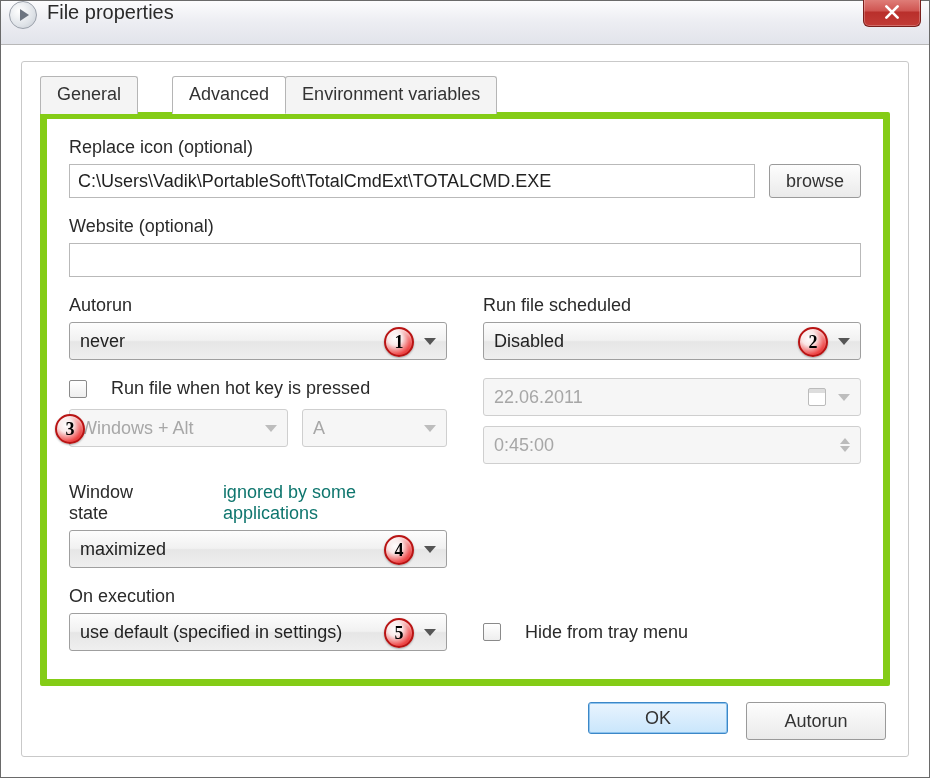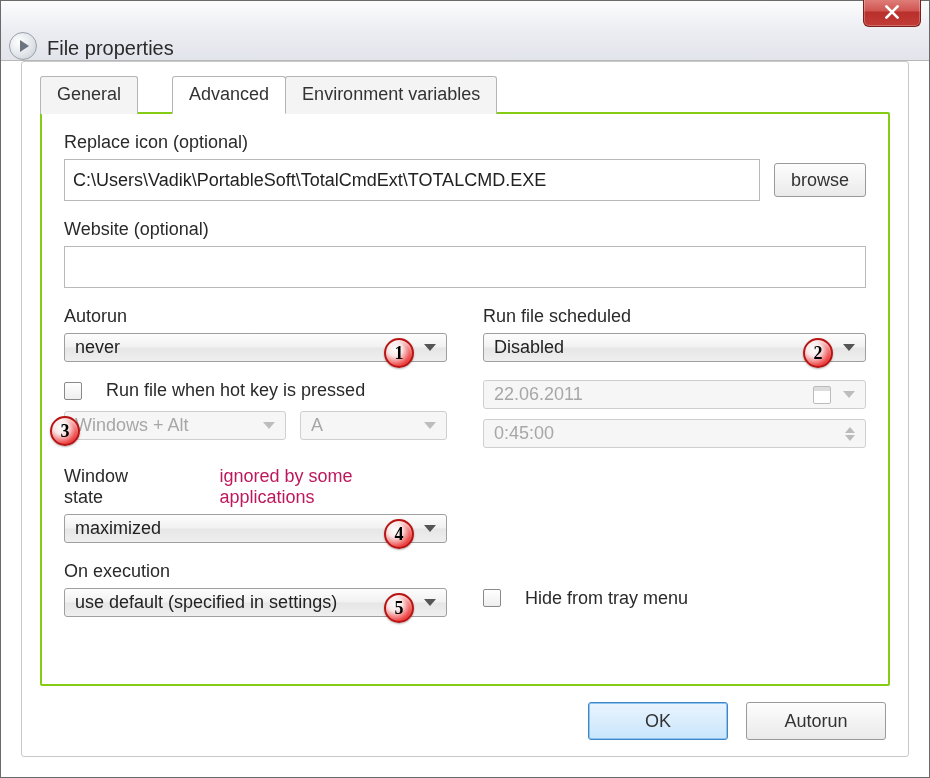--- a/index.html
+++ b/index.html
@@ -1,24 +1,24 @@
 <!DOCTYPE html>
 <html><head>
 <meta charset="utf-8">
 <style>
 * { box-sizing: border-box; font-family: "Segoe UI", Tahoma, sans-serif; }
 body { margin: 0; background: #fff; width: 930px; height: 778px; overflow: hidden; }
 
 .window { width: 930px; height: 778px; border: 1px solid #6a6a6a; background: #fff; position: relative; }
 
 .titlebar {
-  height: 60px;
+  height: 44px;
   background: linear-gradient(to bottom, #fcfcfd 0%, #ecedf2 50%, #e2e4eb 100%);
   border-bottom: 1px solid #b8b8b8;
-  display: flex; align-items: flex-end; padding: 0 8px;
+  display: flex; align-items: flex-start; padding: 0 8px;
   position: relative;
 }
 .titlebar .app-icon {
   width: 28px; height: 28px; border-radius: 50%;
   background: radial-gradient(circle at 35% 35%, #fff, #dfe3e8 60%, #c2c7cf);
   border: 1px solid #9aa0aa; display: flex; align-items: center; justify-content: center;
   margin-right: 10px;
 }
 .titlebar .app-icon::after { content:""; display:block; width:0;height:0;border-left:9px solid #6c7480;border-top:6px solid transparent;border-bottom:6px solid transparent; margin-left:3px;}
 .titlebar .title { font-size: 20px; color: #2a2a2a; }
@@ -37,44 +37,44 @@
 .tabs { position:absolute; top:14px; left:18px; display:flex; gap:0; z-index:2;}
 .tab {
   padding: 7px 16px 8px 16px; font-size:18px; color:#333;
   background:#f4f4f4; border:1px solid #b5b5b5; border-bottom:none;
   border-radius:3px 3px 0 0; margin-right:-1px; cursor:pointer;
 }
 .tab.active { background:#fff; border-bottom:1px solid #fff; position:relative; z-index:3;margin-left:35px;}
 
 .tab-panel {
   position:absolute; top:50px; left:18px; right:18px; bottom:70px;
-  border:2px solid #84cc16; background:#fff; border-radius:2px;
+  border:7px solid #84cc16; background:#fff; border-radius:2px;
   padding: 18px 22px;
 }
 
 .row { display:flex; align-items:center; gap:14px; }
 .lbl { font-size:18px; color:#2a2a2a; margin-bottom:6px; }
-.lbl.hint { color:#be185d; margin-left:36px; }
+.lbl.hint { color:#0f766e; margin-left:36px; }
 .text-input {
-  height:42px; border:1px solid #b9b9b9; background:#fff; padding:4px 8px;
+  height:34px; border:1px solid #b9b9b9; background:#fff; padding:4px 8px;
   font-size:18px; color:#222; width:100%;
 }
 .btn {
   height:34px; padding:2px 16px; font-size:18px; color:#333;
   background:linear-gradient(to bottom,#fdfdfd,#eaeaea); border:1px solid #9a9a9a;
   border-radius:3px; cursor:pointer; min-width:90px;
 }
 .btn.primary {
   background:linear-gradient(to bottom,#e9f4fe,#c9e6fc);
   border:1px solid #3c87c7; box-shadow:0 0 0 1px #8dc3ee inset;
-  min-width:140px; height:38px;
+  min-width:140px; height:32px;
 }
 
 .combo, .date-field, .time-field {
-  height:29px; border:1px solid #9f9f9f; border-radius:3px;
+  height:38px; border:1px solid #9f9f9f; border-radius:3px;
   background:linear-gradient(to bottom,#fdfdfd 0%,#f1f1f1 48%,#e6e6e6 52%,#efefef 100%);
   display:flex; align-items:center; justify-content:space-between;
   padding:0 10px; font-size:18px; color:#222; cursor:pointer;
   position:relative;
 }
 .combo.disabled, .date-field.disabled, .time-field.disabled {
   background:#f6f6f6; color:#a7a7a7; border-color:#cfcfcf; cursor:default;
 }
 .combo .arrow, .date-field .arrow {
   width:0;height:0;border-left:6px solid transparent;border-right:6px solid transparent;border-top:7px solid #555;

